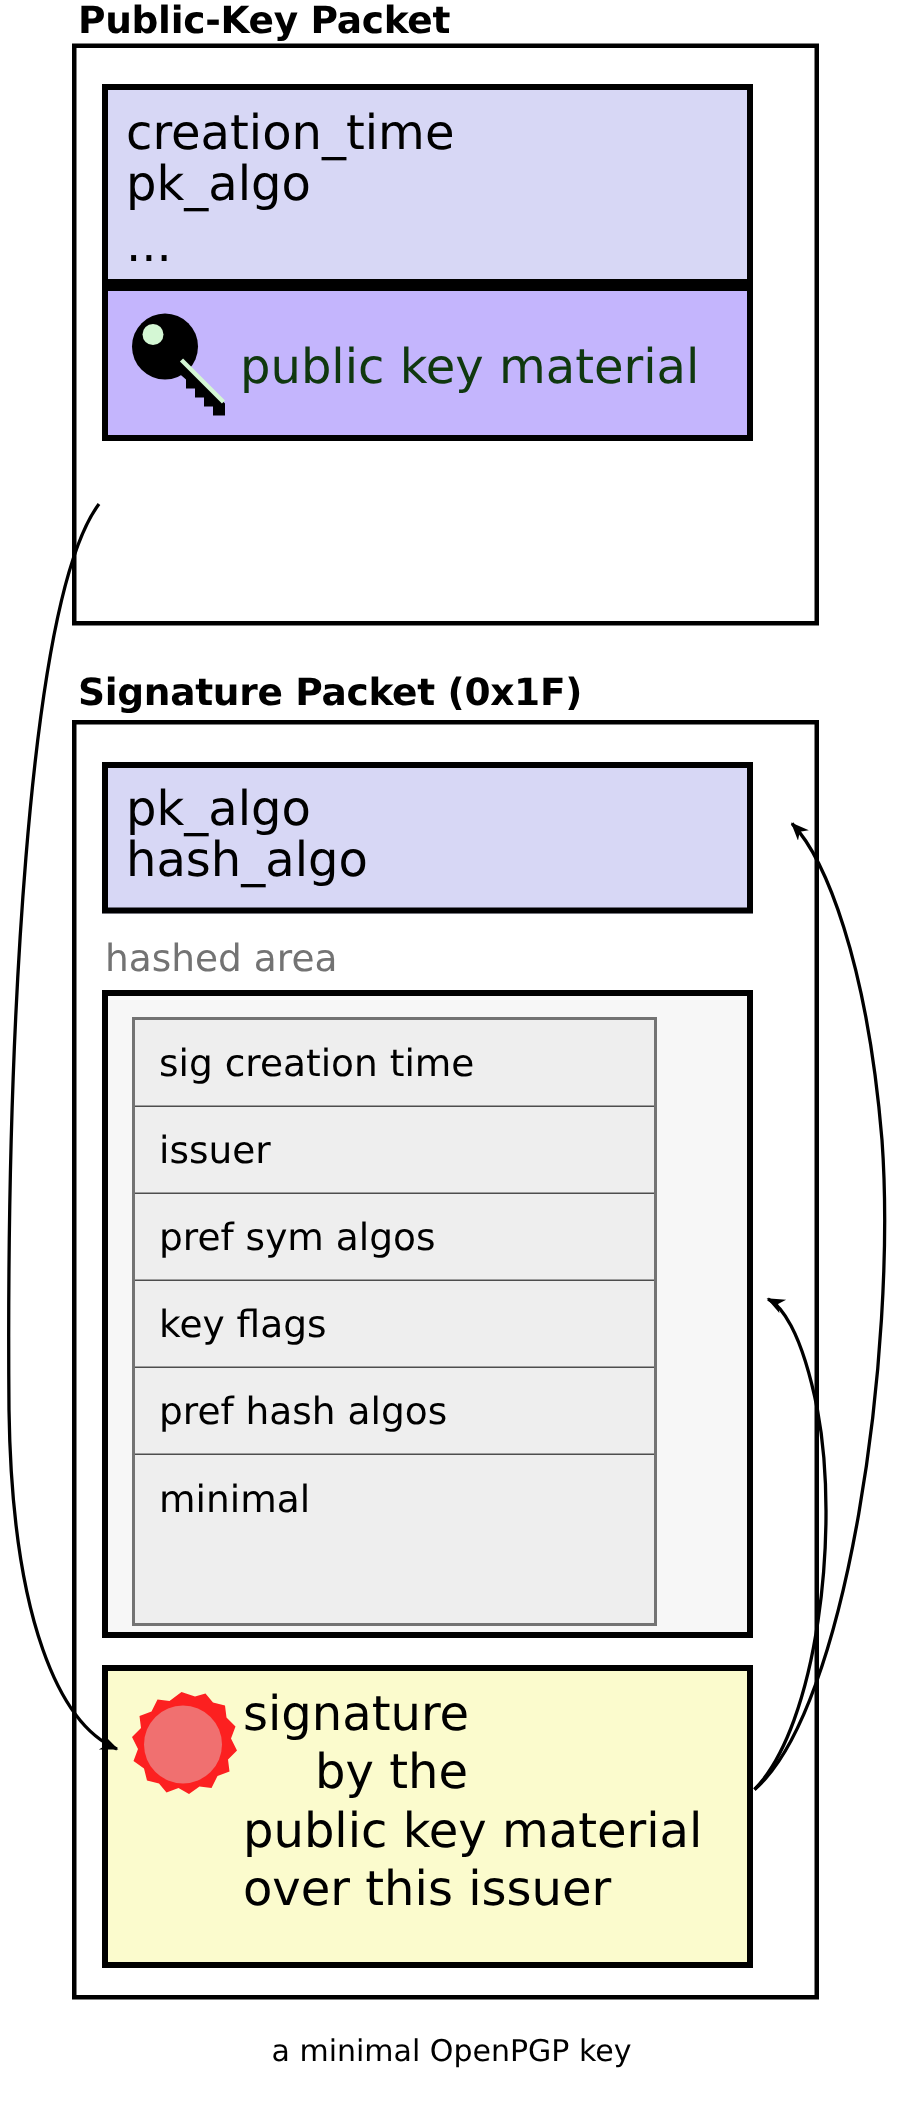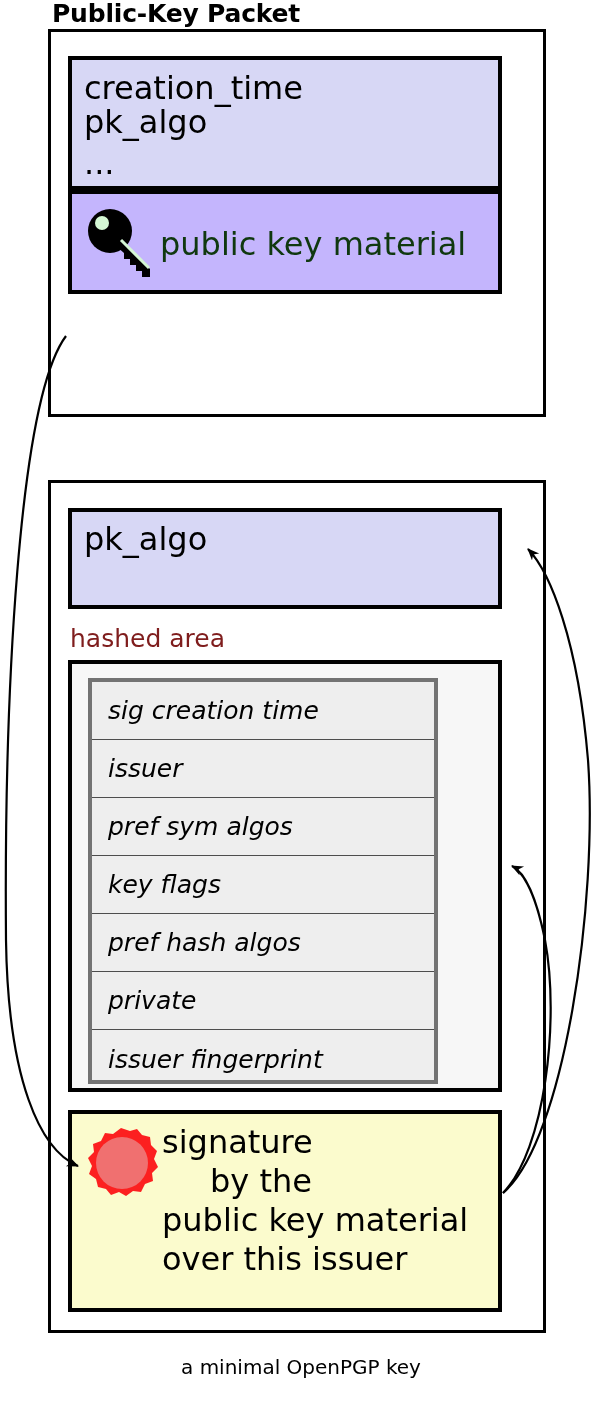--- a/index.html
+++ b/index.html
@@ -50,33 +50,32 @@
     line-height: 34px;
     color: #000000;
     white-space: pre;
   }
   .field-text.greenish { color: #10380f; }
 
   
   .hashed-label {
     font-size: 25px;
     line-height: 30px;
-    color: #7f1d1d;
+    color: #737373;
     white-space: nowrap;
   }
   .hashed-outer {
     box-sizing: border-box;
     border: 4px solid #000000;
     background: #f7f7f7;
   }
   .hashed-list {
     box-sizing: border-box;
-    border: 4px solid #737373;
+    border: 2px solid #737373;
     background: #eeeeee;
-    font-style: italic;
   }
   .hashed-row {
     box-sizing: border-box;
     height: 58px;
     border-bottom: 1px solid #4d4d4d;
     display: flex;
     align-items: center;
     padding-left: 16px;
     font-size: 25px;
     color: #000000;
@@ -127,38 +126,39 @@
           <circle cx="30" cy="28" r="22"></circle>
           <circle cx="22" cy="20" r="7" fill="#d4f7d4"></circle>
           <path d="M42 38 L70 66 L70 74 L62 74 L62 68 L56 68 L56 62 L50 62 L50 56 L44 56 L44 50 L36 43 Z"></path>
           <path d="M41 37 L69 65" stroke="#d4f7d4" stroke-width="3" fill="none"></path>
         </g>
       </svg>
     </div>
     <div class="abs field-text greenish" style="left:88px; top:33px;">public key material</div>
   </div>
 
+  <div class="abs pkt-title" style="left:52px; top:447px;">Signature Packet (0x1F)</div>
 
   <div class="abs packet-frame" style="left:48px; top:480px; width:498px; height:853px;"></div>
 
   <div class="abs field-box lavender" style="left:68px; top:508px; width:434px; height:101px;">
     <div class="abs field-text" style="left:12px; top:10px;">pk_algo</div>
+    <div class="abs field-text" style="left:12px; top:44px;">hash_algo</div>
   </div>
 
   <div class="abs hashed-label" style="left:70px; top:624px;">hashed area</div>
 
   <div class="abs hashed-outer" style="left:68px; top:660px; width:434px; height:432px;">
     <div class="abs hashed-list" style="left:16px; top:14px; width:350px; height:406px;">
       <div class="hashed-row">sig creation time</div>
       <div class="hashed-row">issuer</div>
       <div class="hashed-row">pref sym algos</div>
       <div class="hashed-row">key flags</div>
       <div class="hashed-row">pref hash algos</div>
-      <div class="hashed-row">private</div>
-      <div class="hashed-row">issuer fingerprint</div>
+      <div class="hashed-row">minimal</div>
     </div>
   </div>
 
   <div class="abs field-box yellow" style="left:68px; top:1110px; width:434px; height:202px;">
 
     <div class="abs" style="left:8px; top:10px; width:82px; height:82px;">
       <svg class="iconsvg" width="82" height="82" viewBox="0 0 82 82">
         <path fill="#fc2020" d="M41 4
           L50 7 L57 5 L62 11 L70 13 L71 21 L77 27 L74 35 L78 43 L72 49
           L73 57 L65 60 L61 68 L53 67 L46 72 L39 68 L31 71 L26 65 L18 63

